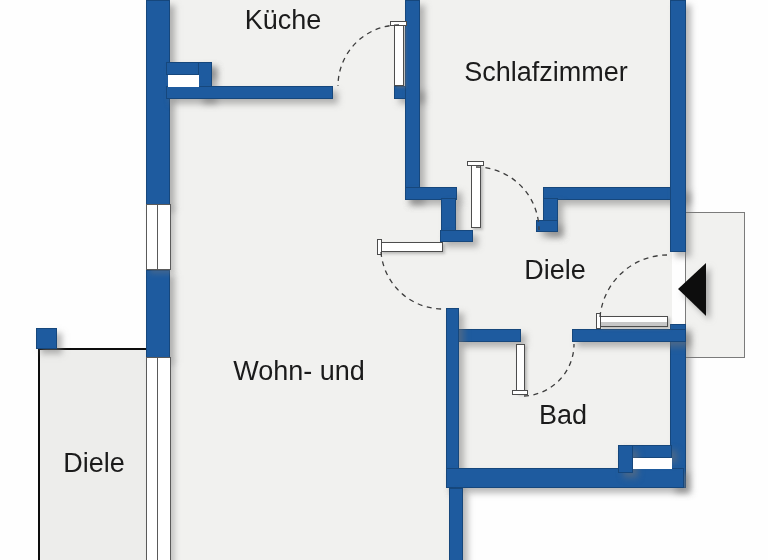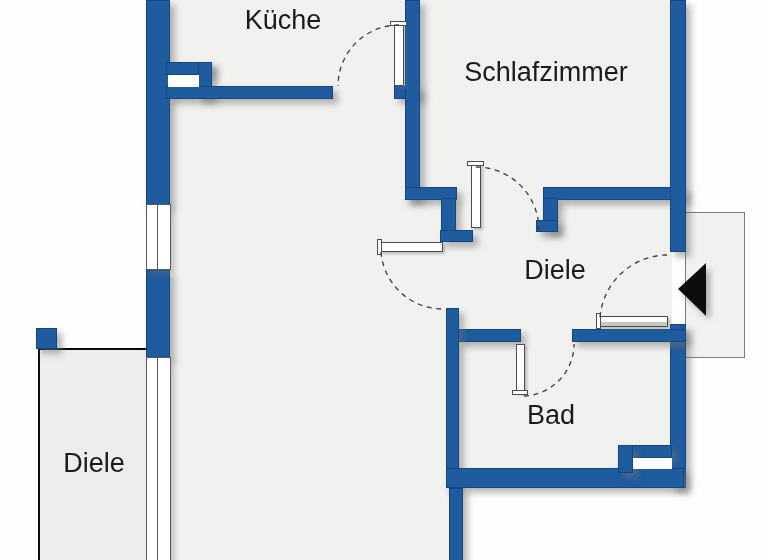--- a/index.html
+++ b/index.html
@@ -144,17 +144,18 @@
     <path class="arc" d="M 381 252 A 62 62 0 0 0 443 309"></path>
     <path class="arc" d="M 524 396 A 52 52 0 0 0 574 344"></path>
     <path class="arc" d="M 600 317 A 68 68 0 0 1 667 255"></path>
     <polygon points="678,289 706,263 706,316" fill="#0D0D0D" filter="url(#soft)"></polygon>
   </svg>
 
   <div class="room-label" style="left:283px;top:20px;">Küche</div>
   <div class="room-label" style="left:546px;top:72px;">Schlafzimmer</div>
   <div class="room-label" style="left:555px;top:270px;">Diele</div>
   <div class="room-label" style="left:299px;top:371px;">
+    <div>Wohn- und</div>
   </div>
-  <div class="room-label" style="left:551px;top:415px;">Bad</div>
+  <div class="room-label" style="left:563px;top:415px;">Bad</div>
   <div class="room-label" style="left:94px;top:463px;">Diele</div>
 
 </div>
 
 </body></html>

